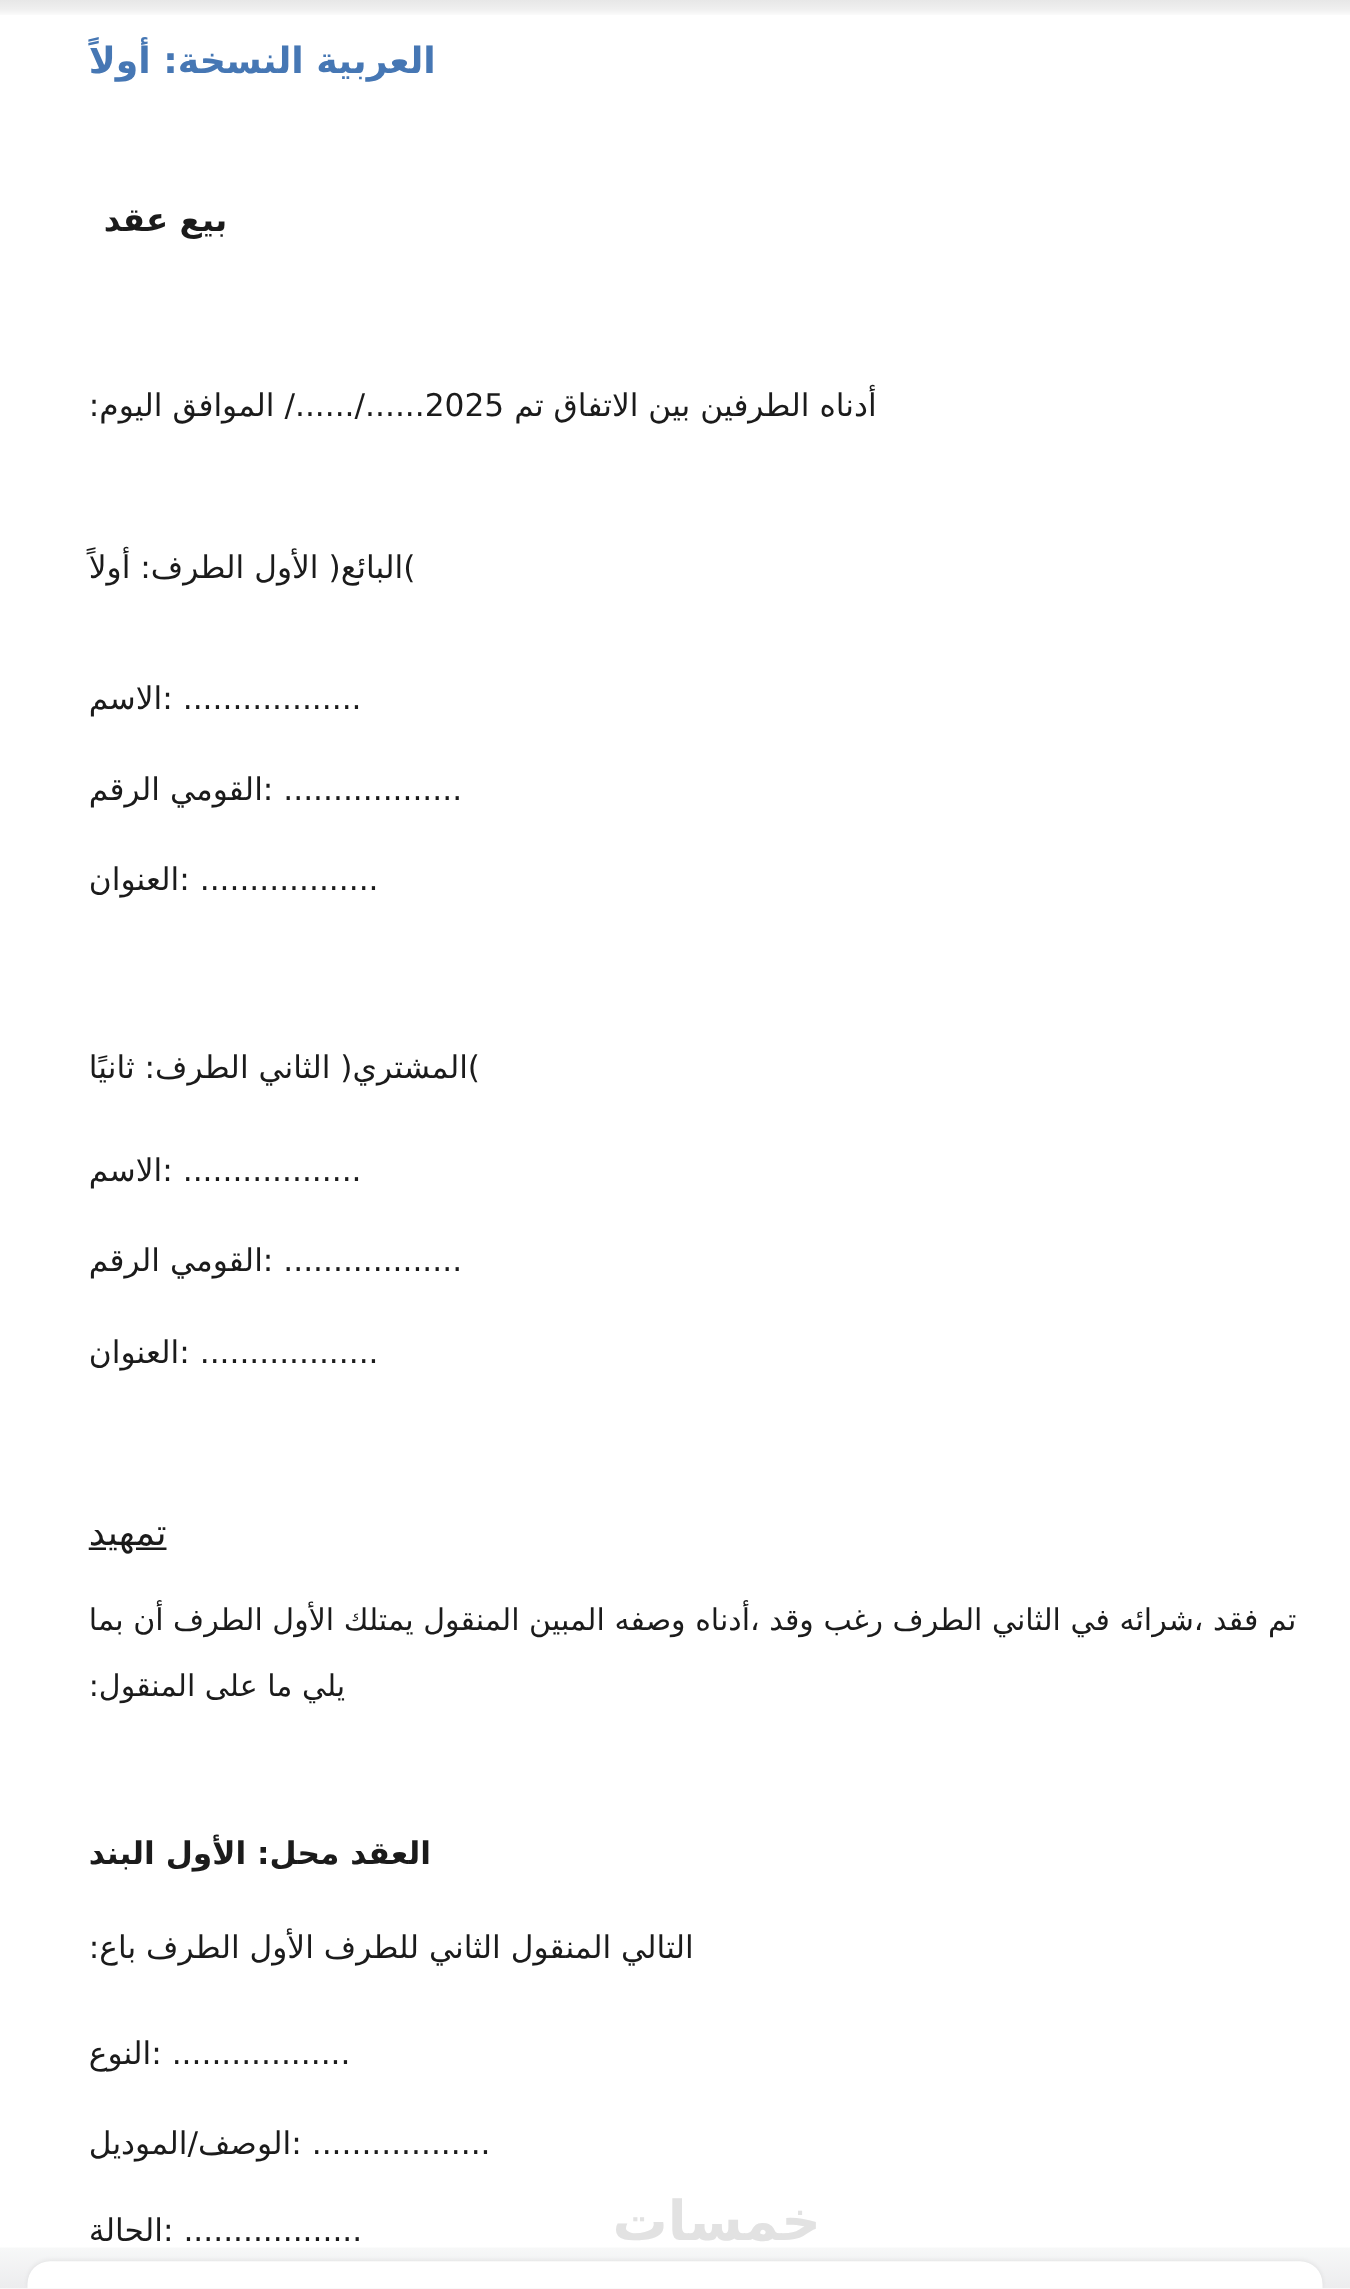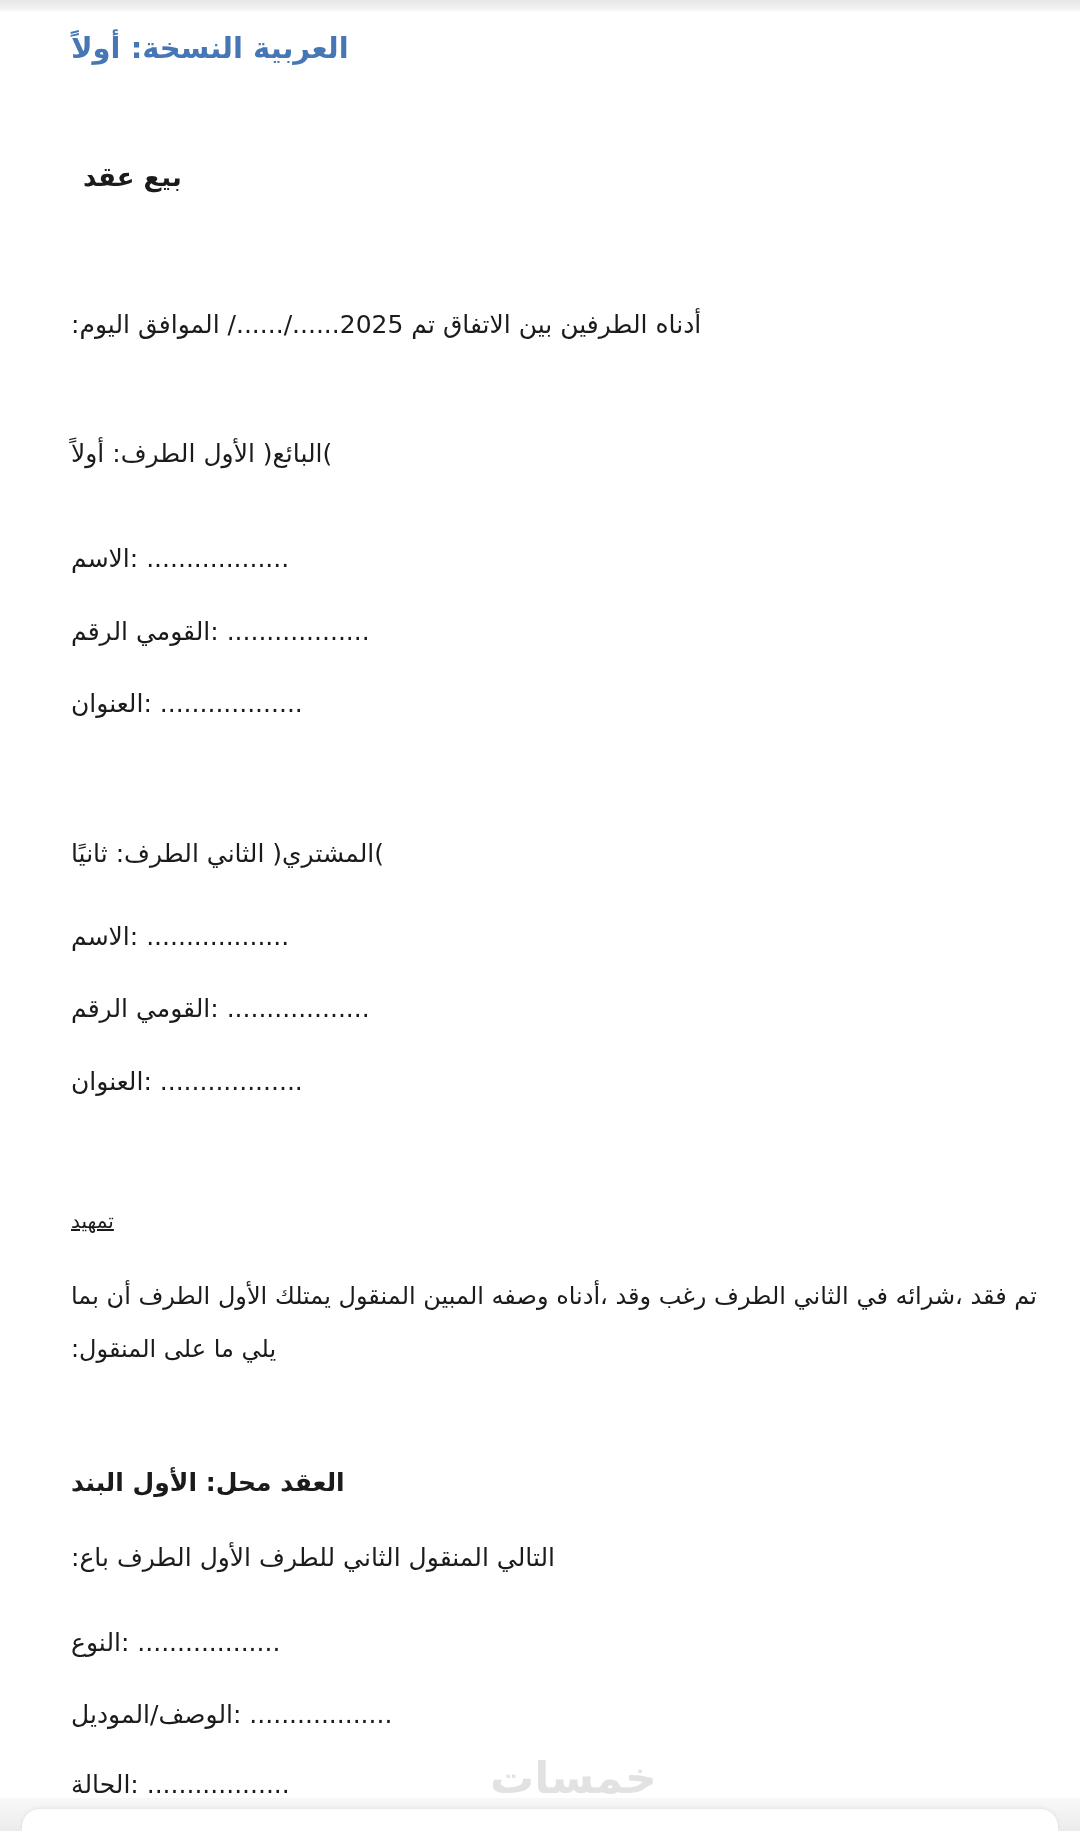--- a/index.html
+++ b/index.html
@@ -44,21 +44,21 @@
   .doc-title {
     font-weight: 700;
     font-size: 26px;
     margin-left: 12px;
   }
   .para {
     font-size: 24px;
   }
   .underlined {
     text-decoration: underline;
-    font-size: 20px;
+    font-size: 29px;
   }
   .clause-title {
     font-weight: 700;
   }
   .watermark {
     position: absolute;
     left: 470px;
     top: 1752px;
     font-size: 44px;
     font-weight: 700;

